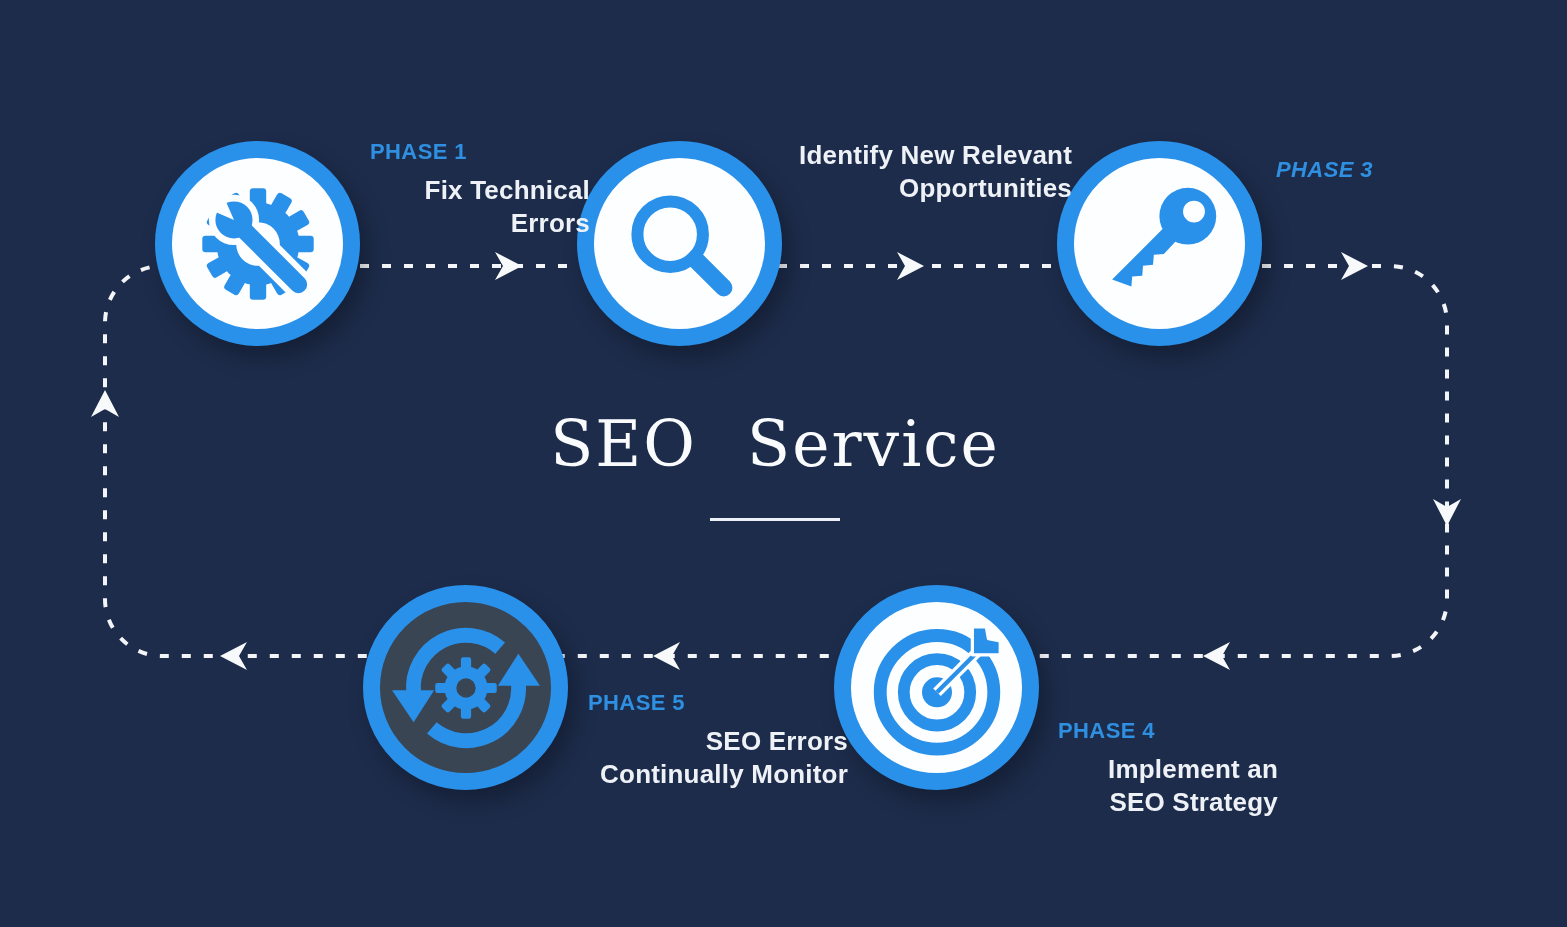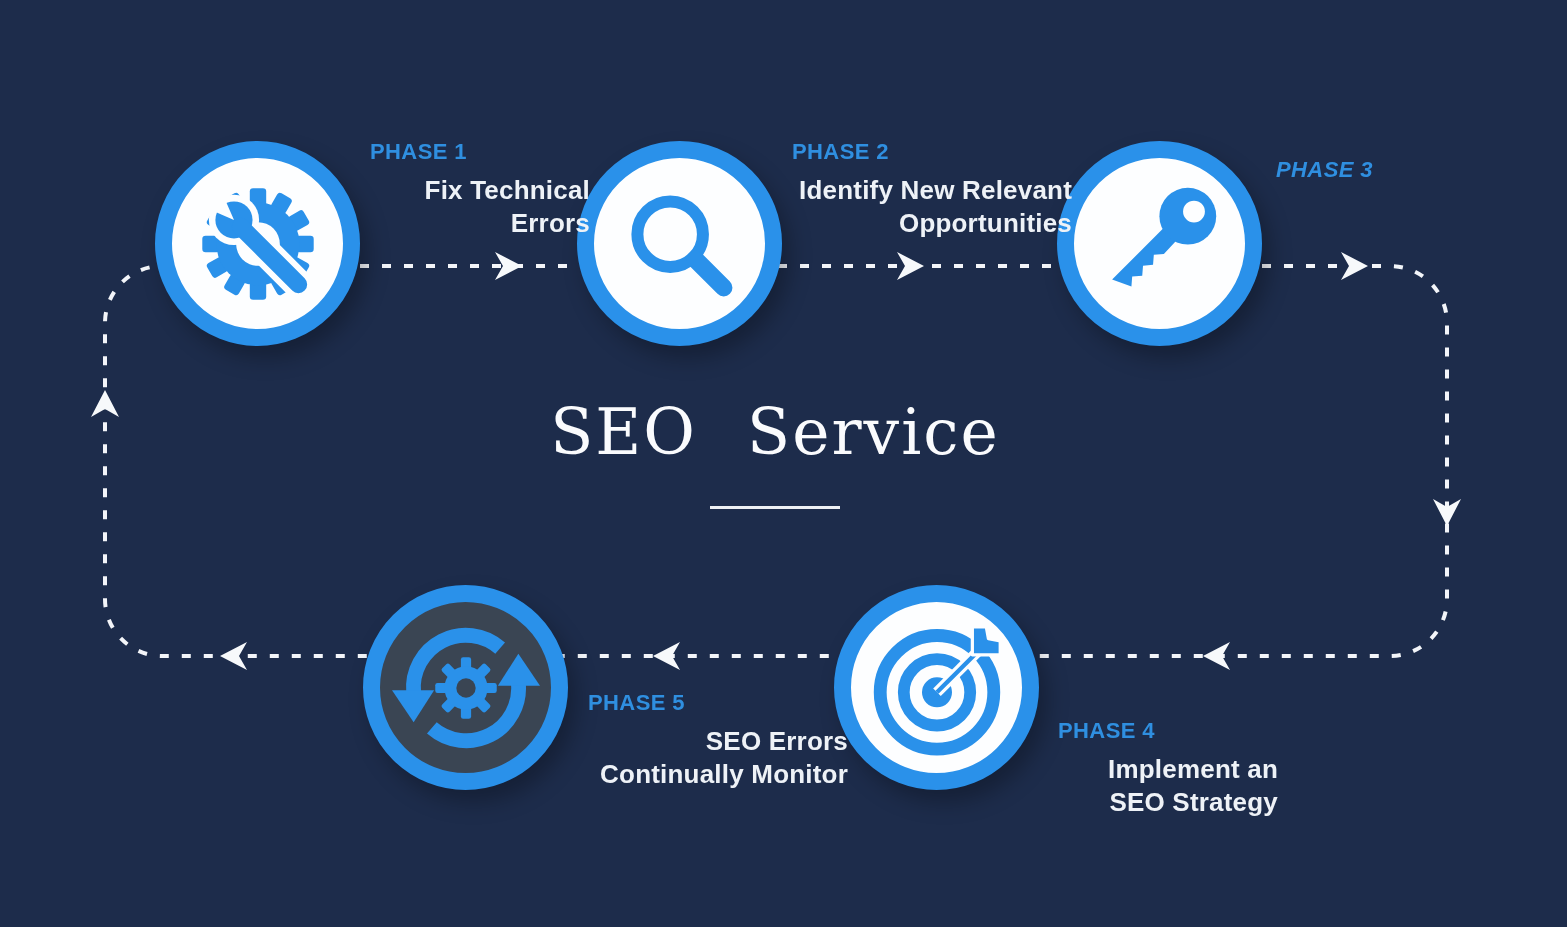--- a/index.html
+++ b/index.html
@@ -37,21 +37,21 @@
   .t5{left:588px;top:690px;width:260px;}
   .phase-label{
     color:var(--label-blue);font-size:22px;font-weight:700;
     letter-spacing:0.4px;margin-bottom:9px;
   }
   .phase-desc{
     color:var(--txt);font-size:26px;font-weight:700;line-height:1.25;
     white-space:pre-line;letter-spacing:0.2px;text-align:right;
   }
   .title-wrap{
-    position:absolute;left:475px;top:396px;width:600px;text-align:center;
+    position:absolute;left:475px;top:408px;width:600px;text-align:center;
   }
   .title{
     font-family:"DejaVu Serif",serif;color:#fafbfd;font-size:63px;
     font-weight:400;letter-spacing:2px;word-spacing:28px;
   }
   .title-rule{width:130px;height:3px;background:#edf0f4;margin:37px auto 0;}
 </style>
 </head>
 <body>
 
@@ -150,21 +150,20 @@
     </svg>
   </div>
 
   <div class="ptext t1">
     <div class="phase-label">PHASE 1</div>
     <div class="phase-desc">Fix Technical
 Errors</div>
   </div>
 
   <div class="ptext t2">
-    <div class="phase-label">PHASE 2</div>
     <div class="phase-desc">Identify New Relevant
 Opportunities</div>
   </div>
 
   <div class="ptext t3">
     <div class="phase-label">PHASE 3</div>
   </div>
 
   <div class="ptext t4">
     <div class="phase-label">PHASE 4</div>

